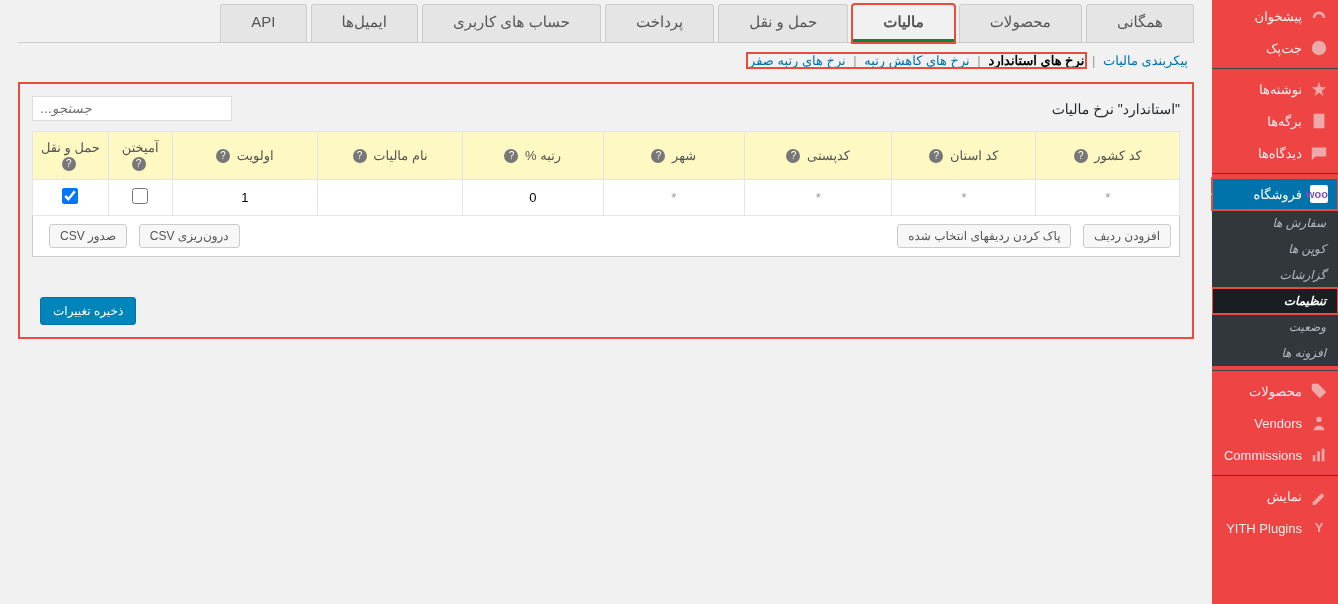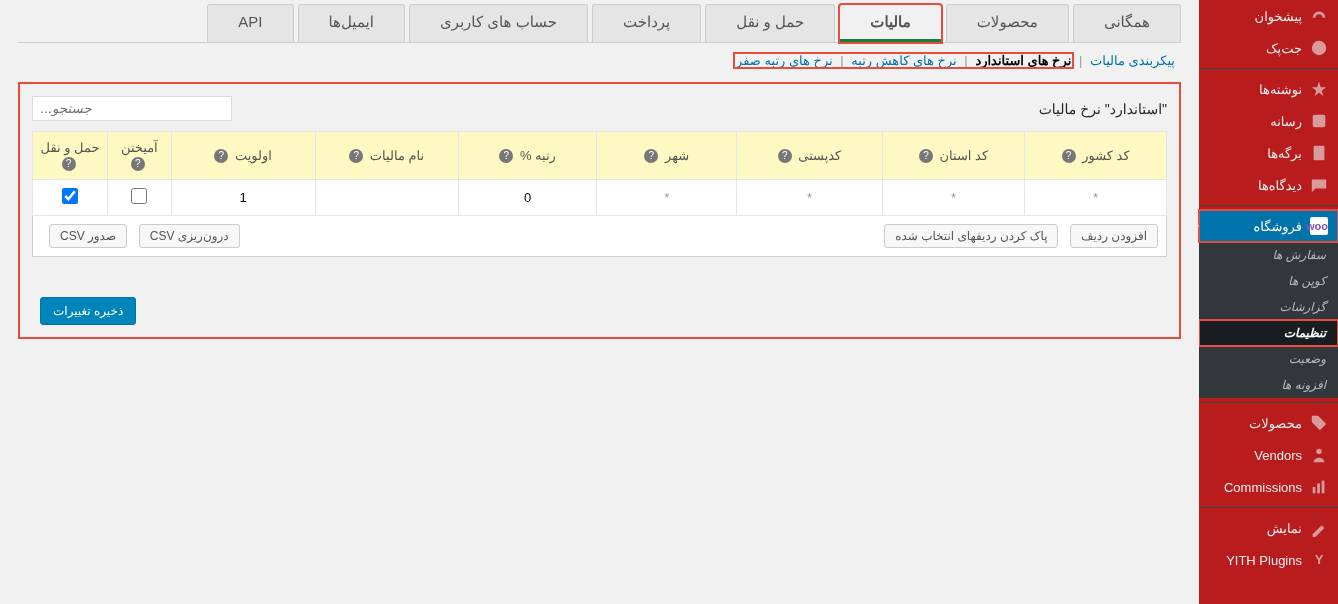--- a/index.html
+++ b/index.html
@@ -1,18 +1,18 @@
 <!DOCTYPE html>
 <html dir="rtl" lang="fa"><head>
 <meta charset="utf-8">
 <style>
 * { box-sizing: border-box; margin: 0; padding: 0; }
 body { font-family: Tahoma, Arial, sans-serif; font-size: 13px; background: #f1f1f1; color: #444; direction: rtl; }
 .wrap { display: flex; min-height: 604px; }
-.sidebar { width: 139px; background: #b91c1c; color: #eee; flex-shrink: 0; }
+.sidebar { width: 126px; background: #ef4444; color: #eee; flex-shrink: 0; }
 .sidebar-item { display: flex; align-items: center; padding: 7px 10px; font-size: 13px; color: #eee; cursor: pointer; gap: 8px; }
 .sidebar-item.active { background: #0073aa; color: #fff; position: relative; }
 .sidebar-item.active::before { content: ""; position: absolute; left: -8px; top: 50%; transform: translateY(-50%); border: 8px solid transparent; border-left-color: #f1f1f1; }
 .sidebar-item.sub { padding: 6px 12px 6px 10px; font-size: 12px; color: #b4b9be; background: #32373c; font-style: italic; }
 .sidebar-item.sub.active-sub { color: #fff; font-weight: bold; background: #191e23; }
 .sidebar-icon { display: inline-block; width: 18px; height: 18px; opacity: .6; }
 .highlight-red { outline: 2px solid #e74c3c; outline-offset: -1px; }
 .content { flex: 1; padding: 0 18px 18px; background: #f1f1f1; }
 .tabs { display: flex; border-bottom: 1px solid #ccc; margin-top: 4px; }
 .tab { padding: 8px 30px; background: #e5e5e5; border: 1px solid #ccc; border-bottom: none; margin-left: 4px; font-size: 15px; color: #555; cursor: pointer; border-radius: 3px 3px 0 0; }
@@ -57,26 +57,20 @@
     </div>
     <div style="border-top:1px solid #444;margin:4px 0"></div>
     <div class="sidebar-item">
       <svg class="sidebar-icon" viewBox="0 0 20 20" fill="currentColor">
           <path d="M10 2l2 6h6l-5 4 2 6-5-4-5 4 2-6-5-4h6z"></path>
         </svg>
       <span>نوشته‌ها</span>
     </div>
     <div class="sidebar-item">
       <svg class="sidebar-icon" viewBox="0 0 20 20" fill="currentColor">
-          <rect x="3" y="3" width="14" height="14" rx="2"></rect>
-        </svg>
-      <span>رسانه</span>
-    </div>
-    <div class="sidebar-item">
-      <svg class="sidebar-icon" viewBox="0 0 20 20" fill="currentColor">
           <rect x="4" y="2" width="12" height="16" rx="1"></rect>
         </svg>
       <span>برگه‌ها</span>
     </div>
     <div class="sidebar-item">
       <svg class="sidebar-icon" viewBox="0 0 20 20" fill="currentColor">
           <path d="M2 4h16v10H6l-4 4z"></path>
         </svg>
       <span>دیدگاه‌ها</span>
     </div>

